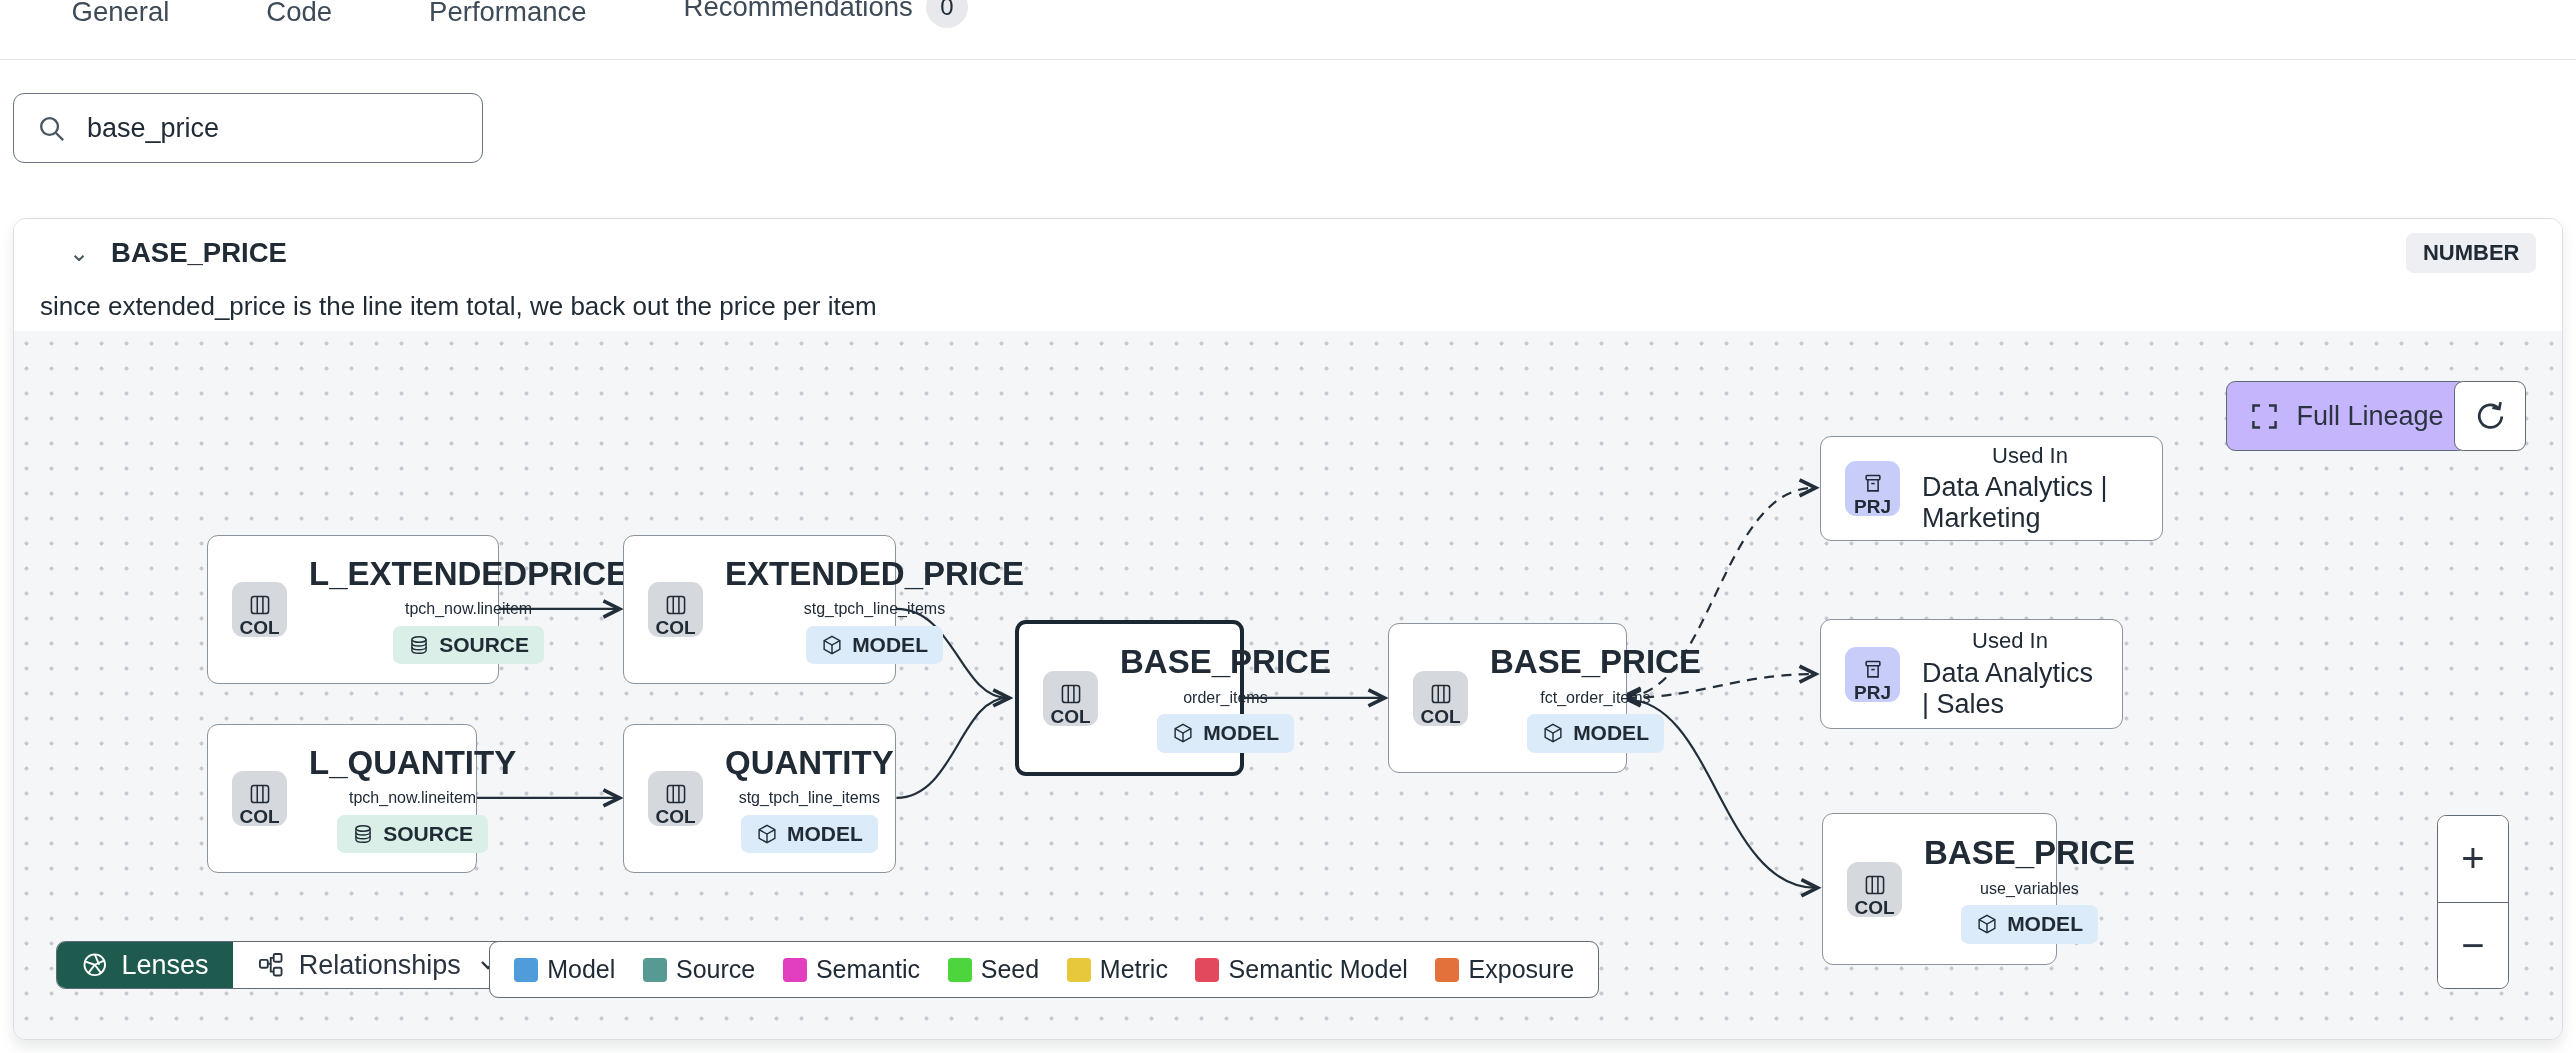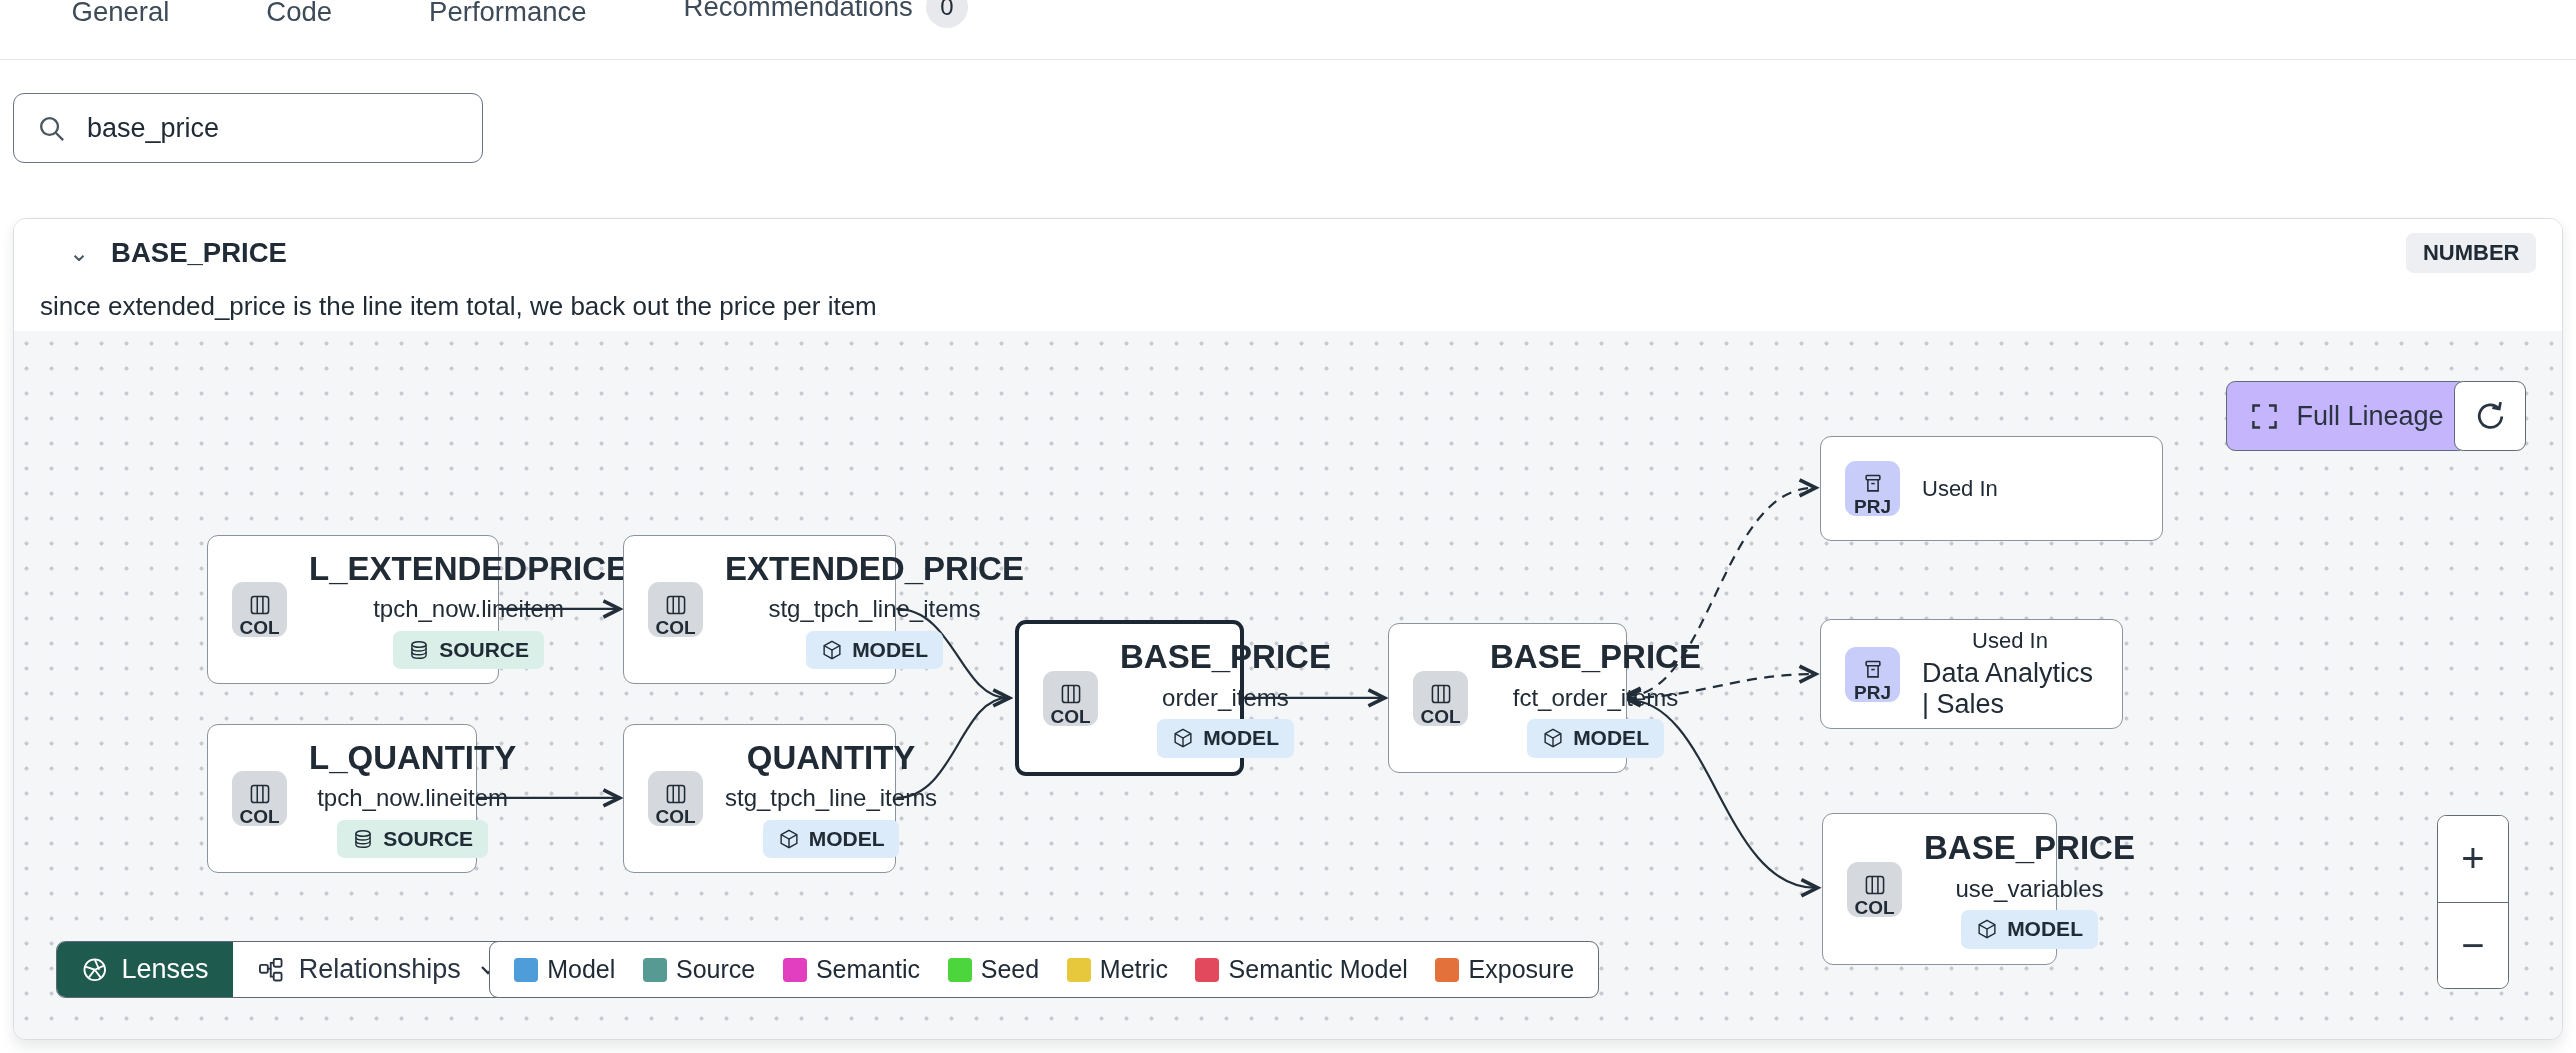--- a/index.html
+++ b/index.html
@@ -47,21 +47,21 @@
   .node { position:absolute; background:#fff; border:1.8px solid #8b949e; border-radius:11px;
     display:flex; align-items:center; gap:22px; padding:0 24px; cursor:pointer; }
   .node.sel { border:4.6px solid #1b2733; }
   .sq { width:55px; height:55px; border-radius:11px; display:flex; flex-direction:column;
     align-items:center; justify-content:flex-end; gap:0.9px; flex:none; }
   .sq.col { background:#d5d8dd; }
   .sq.prj { background:#c7cdf8; }
   .sq .lbl { font-size:19px; font-weight:600; line-height:1; }
   .ncol { display:flex; flex-direction:column; align-items:center; gap:7.3px; }
   .ntitle { font-size:33px; font-weight:600; }
-  .nsub { font-size:24px; }
+  .nsub { font-size:16px; }
   .kicker { font-size:22px; }
   .pname { font-size:27px; }
   .kindbadge { display:flex; align-items:center; gap:9.2px; border-radius:7.3px;
     padding:7.3px 14.7px; font-size:21px; font-weight:600; }
   .kindbadge.SOURCE { background:#d9efe8; }
   .kindbadge.MODEL { background:#dcebf9; }
 
   
   #n0 { left:193px; top:316px; width:292px; height:149px; }
   #n1 { left:193px; top:505px; width:270px; height:149px; }
@@ -82,21 +82,21 @@
     align-items:center; justify-content:center; cursor:pointer; }
   .zoomctl { position:absolute; left:2423px; top:596px; width:72px; height:174px;
     background:#fff; border:1.8px solid #5f6a75; border-radius:9.2px; display:flex;
     flex-direction:column; overflow:hidden; }
   .zoomctl .zb { flex:1; display:flex; align-items:center; justify-content:center;
     font-size:40px; font-weight:300; color:#2a3440; cursor:pointer; background:#fff; border:none;
     font-family:"Liberation Sans", sans-serif; }
   .zoomctl .zb:first-child { border-bottom:1.8px solid #5f6a75; }
 
   
-  .lens-group { position:absolute; left:42px; top:722px; height:57px; display:flex;
+  .lens-group { position:absolute; left:42px; top:722px; height:48px; display:flex;
     border:1.8px solid #5f6a75; border-radius:9.2px; overflow:hidden; background:#fff; }
   .lenses { background:#1e5b4e; color:#fff; display:flex; align-items:center; gap:13px;
     padding:0 24px; font-size:27px; cursor:pointer; }
   .rels { display:flex; align-items:center; gap:14.7px; padding:0 24px; font-size:27px;
     color:#2a3440; cursor:pointer; }
   .legend { position:absolute; left:475px; top:722px; height:57px; background:#fff;
     border:1.8px solid #5f6a75; border-radius:9.2px; display:flex; align-items:center;
     gap:27.5px; padding:0 24px; }
   .leg-item { display:flex; align-items:center; gap:9.2px; font-size:25px; }
   .swatch { width:24px; height:24px; border-radius:3.7px; flex:none; }
@@ -309,20 +309,21 @@
       <div class="sq prj">
         <svg class="icon" width="24" height="24" viewBox="0 0 28 28" fill="none" stroke="#202b36" stroke-width="1.8">
             <rect x="6" y="4" width="16" height="5" rx="1"></rect>
             <path d="M8 9 v13 h12 V9"></path>
             <line x1="12" y1="13.5" x2="16" y2="13.5"></line>
           </svg>
         <span class="lbl">PRJ</span>
       </div>
       <div class="ncol" style="gap:3.7px">
         <span class="kicker">Used In</span>
+        <span class="pname">Data Analytics | Marketing</span>
       </div>
     </div>
 
     <div class="node" id="n7" style="top:288px">
       <div class="sq prj">
         <svg class="icon" width="24" height="24" viewBox="0 0 28 28" fill="none" stroke="#202b36" stroke-width="1.8">
             <rect x="6" y="4" width="16" height="5" rx="1"></rect>
             <path d="M8 9 v13 h12 V9"></path>
             <line x1="12" y1="13.5" x2="16" y2="13.5"></line>
           </svg>

